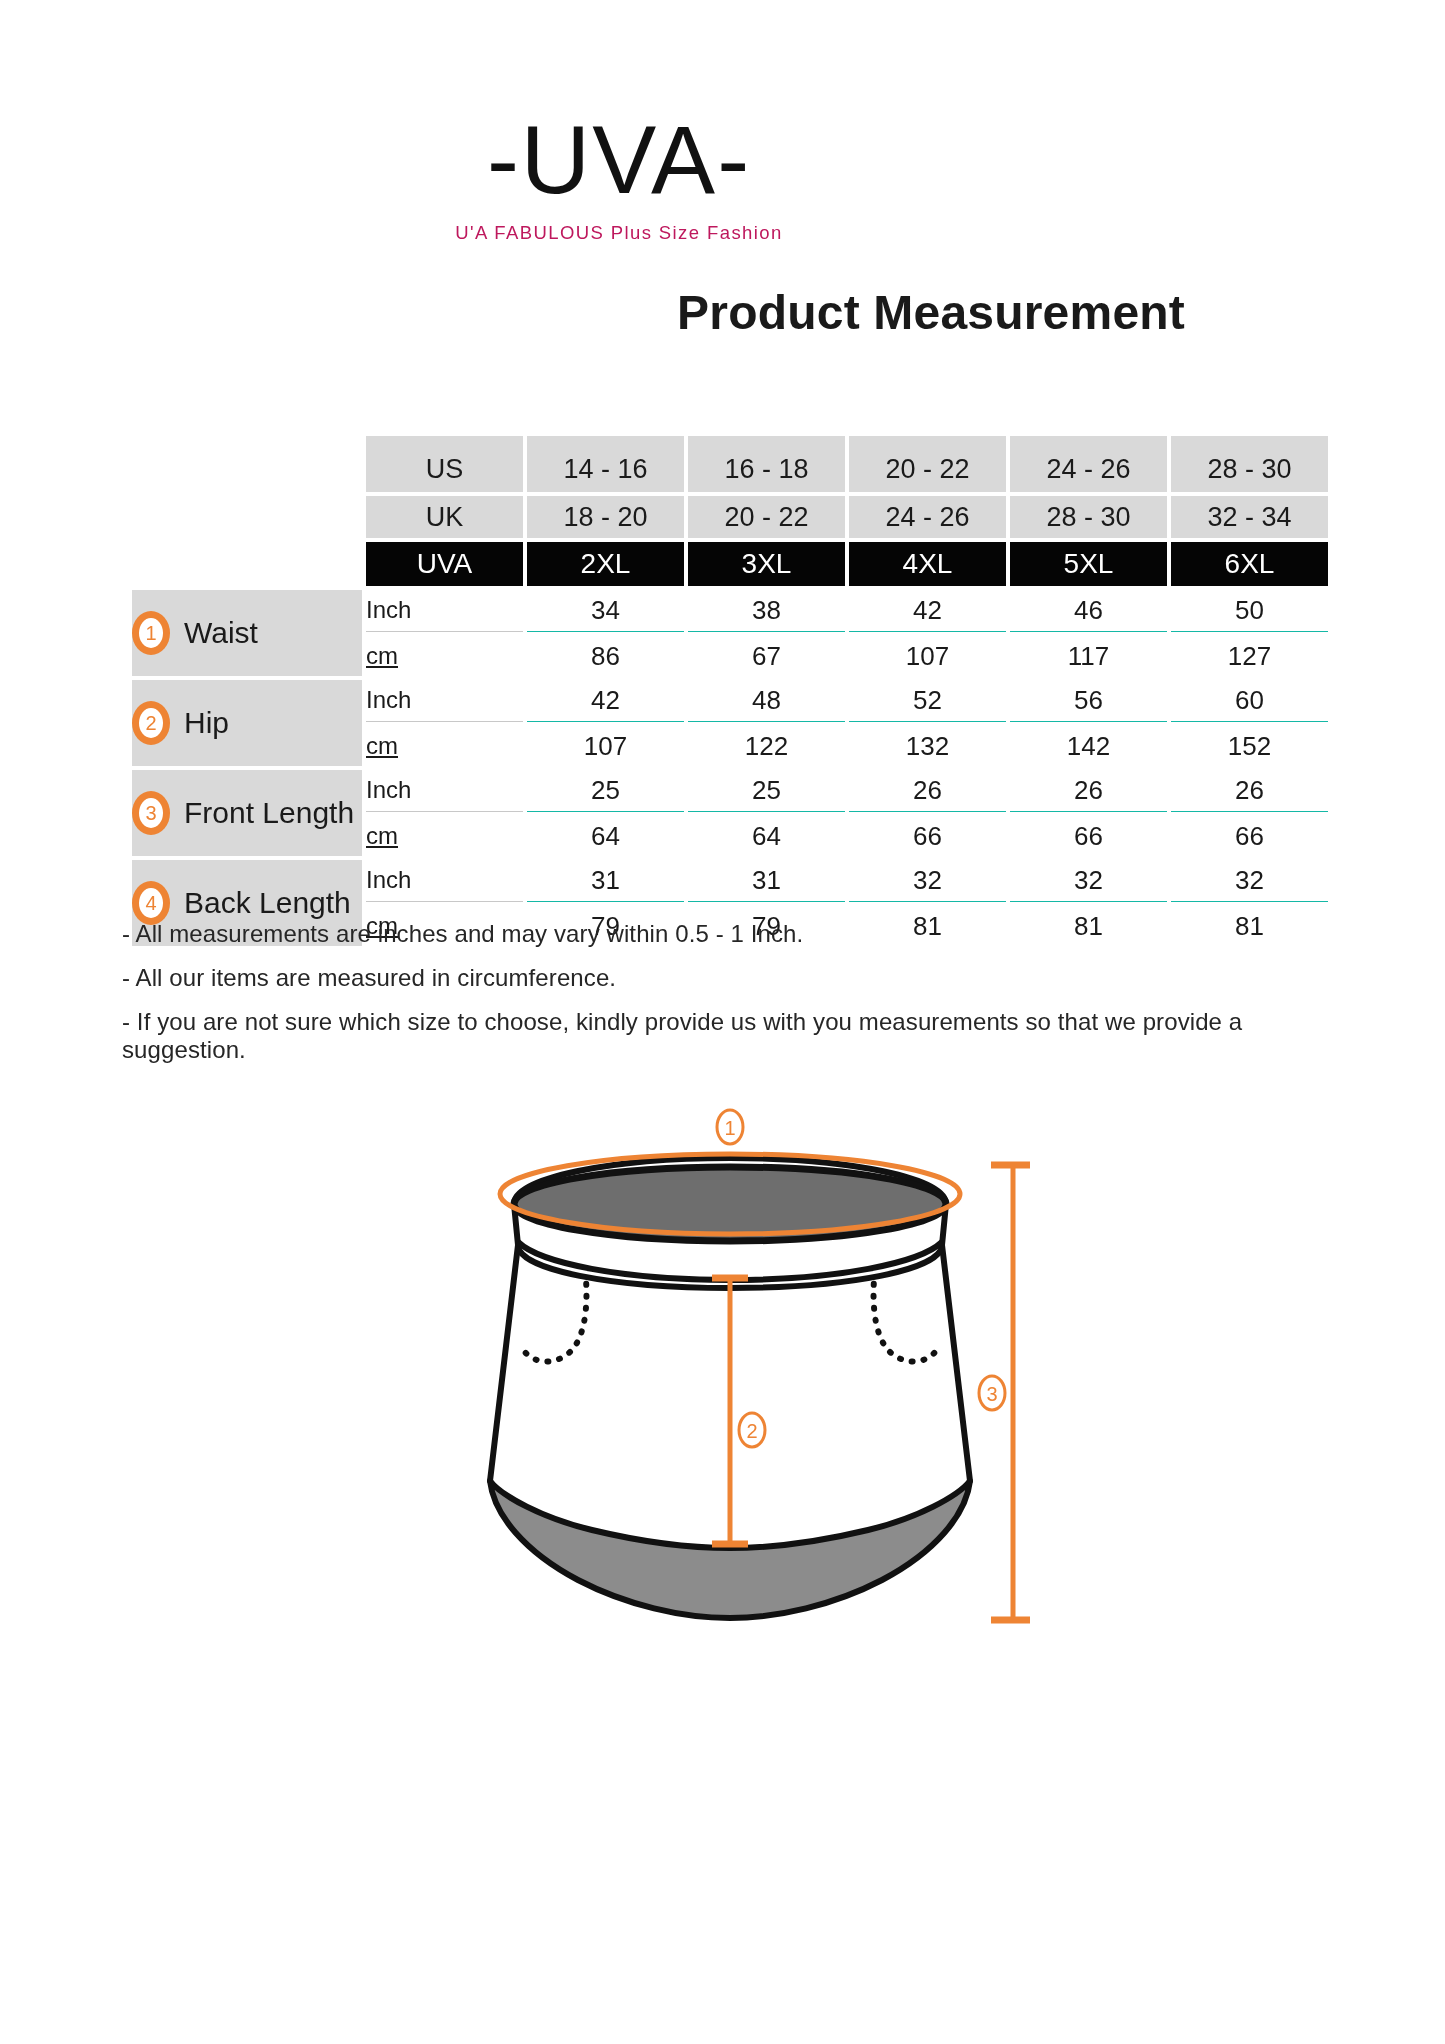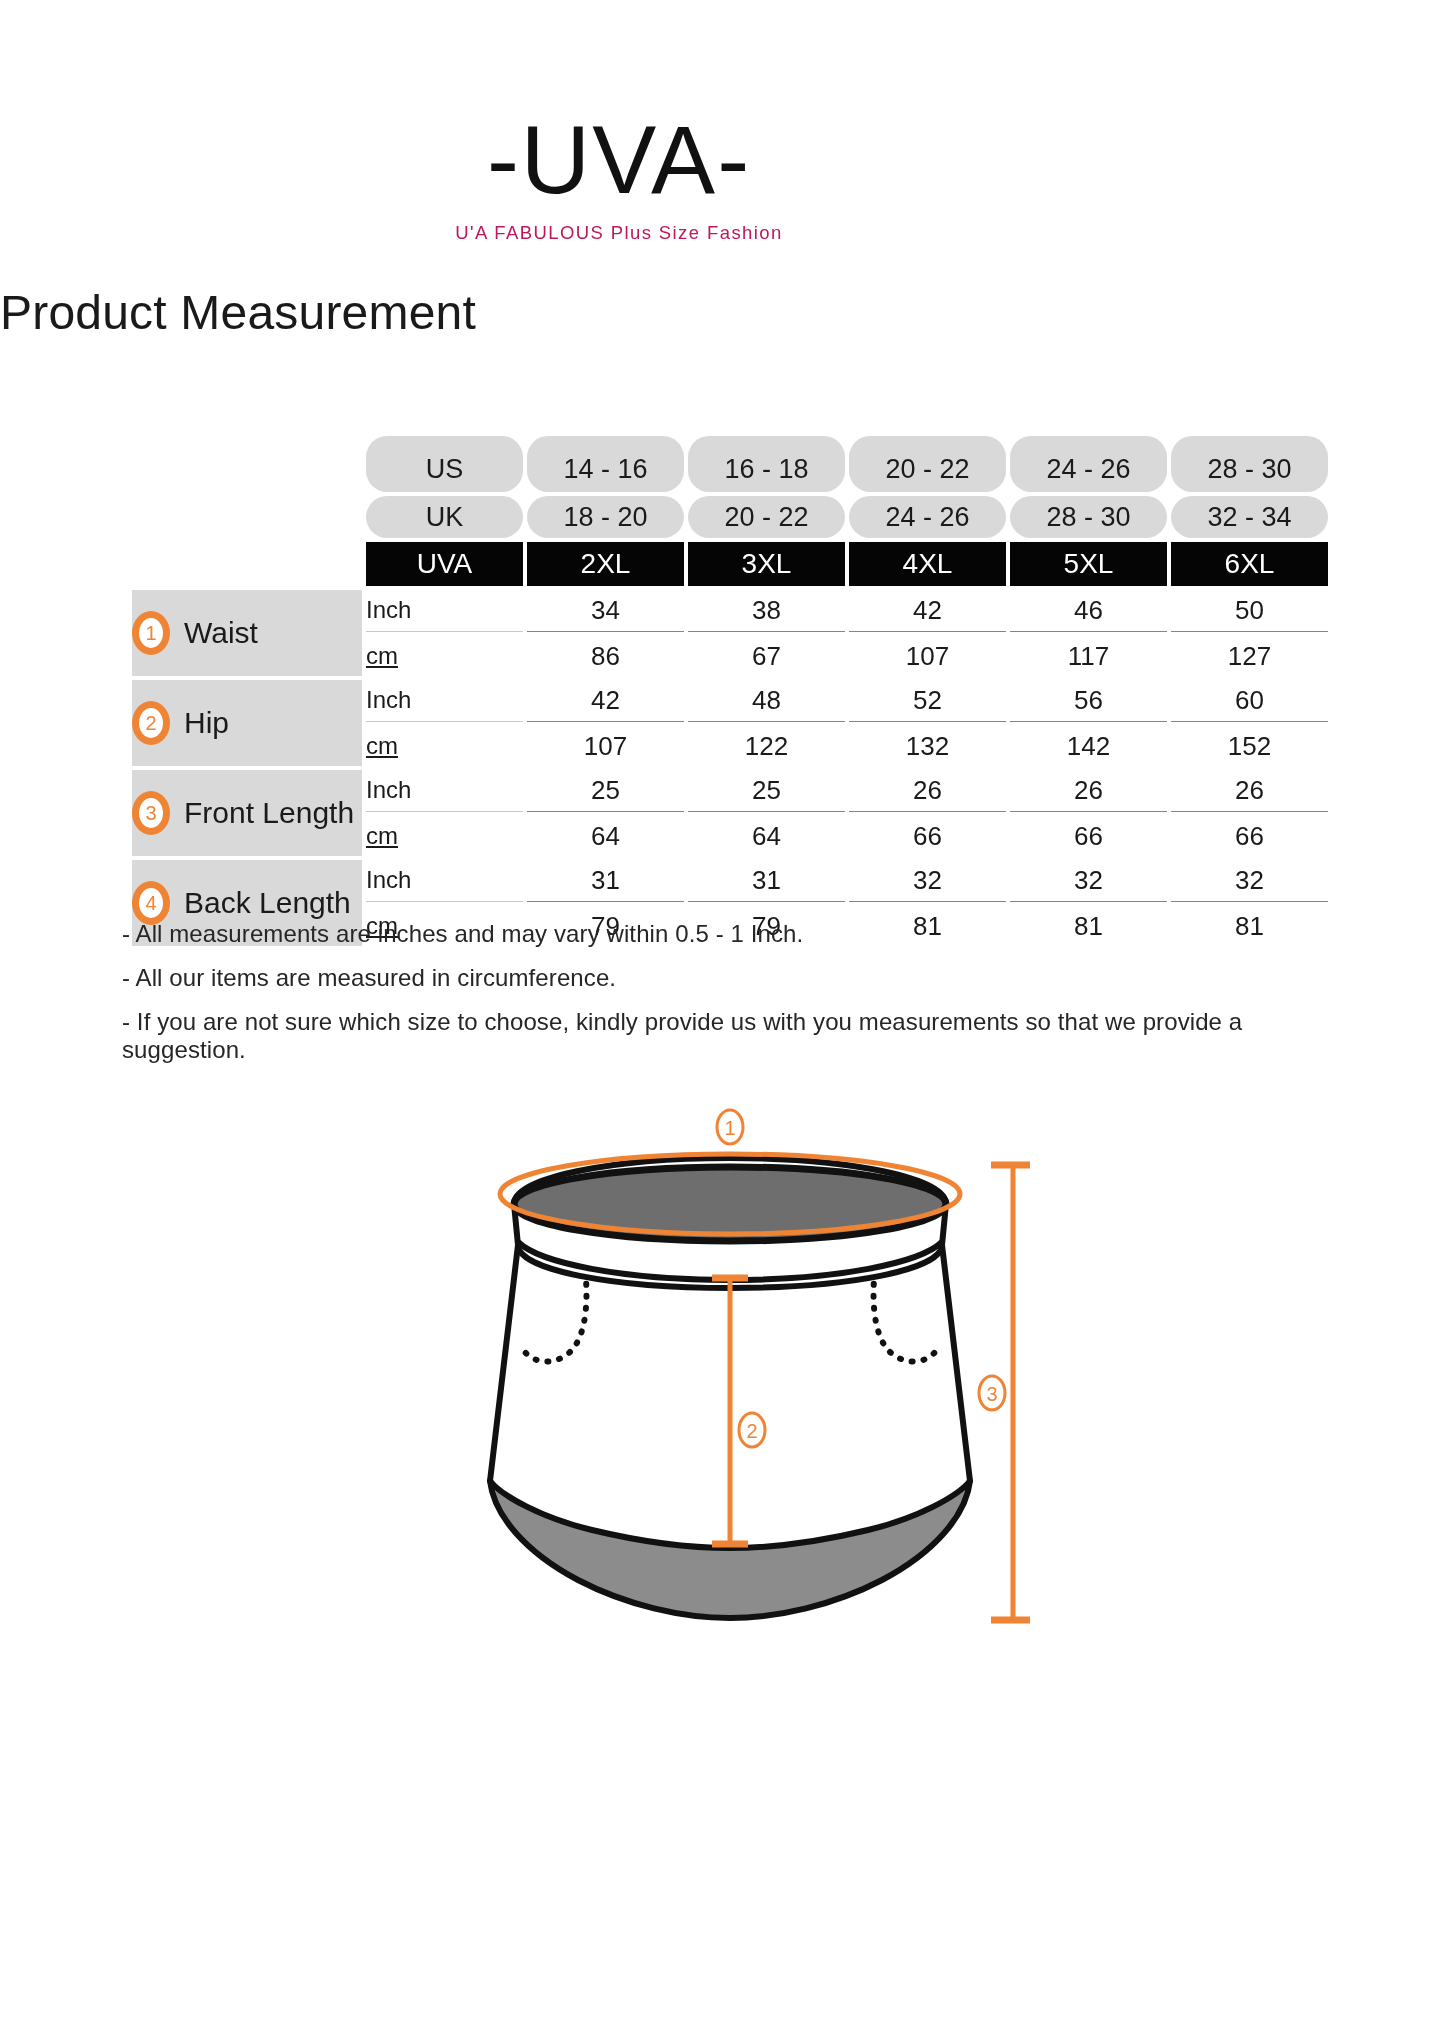--- a/index.html
+++ b/index.html
@@ -40,23 +40,23 @@
     color: #be185d;
     font-weight: 400;
   }
 
   
   .page-title {
     position: absolute;
     top: 285px;
     left: 0;
     width: 1185px;
-    text-align: left;
+    text-align: right;
     font-size: 48px;
-    font-weight: 400;
+    font-weight: 700;
     color: #1a1a1a;
     letter-spacing: 0.2px;
   }
 
   
   .table-wrap {
     position: absolute;
     top: 432px;
     left: 128px;
     width: 1175px;
@@ -76,21 +76,20 @@
   col.c-size  { width: 157px; }
 
   .cell-region {
     background: #d9d9d9;
     text-align: center;
     font-size: 27px;
     color: #1a1a1a;
     height: 42px;
     line-height: 42px;
     font-weight: 400;
-    border-radius: 21px;
   }
   .cell-region.r-top { padding-top: 10px; height: 46px; line-height:46px;}
   .cell-black {
     background: #050505;
     color: #ffffff;
     text-align: center;
     font-size: 28px;
     font-weight: normal;
     height: 44px;
     line-height: 44px;

